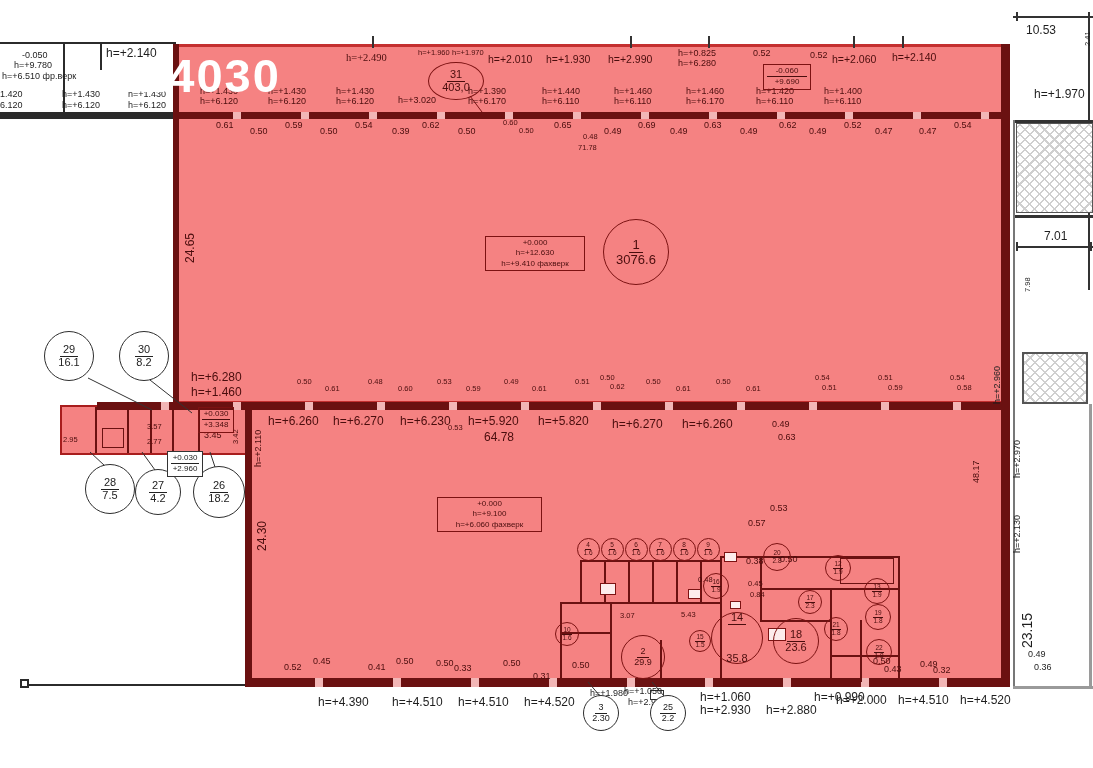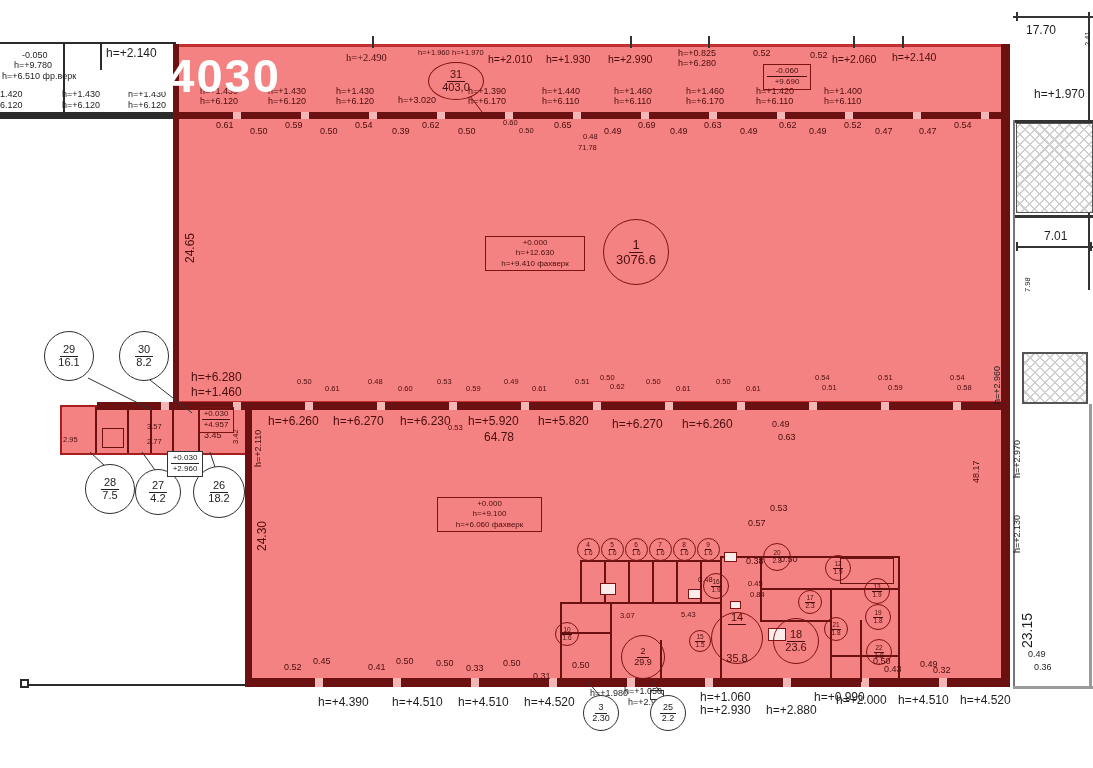--- a/index.html
+++ b/index.html
@@ -191,21 +191,21 @@
       <div class="lbl sm" style="left: 740px; top: 127px;">0.49</div>
       <div class="lbl sm" style="left: 779px; top: 121px;">0.62</div>
       <div class="lbl sm" style="left: 809px; top: 127px;">0.49</div>
       <div class="lbl sm" style="left: 844px; top: 121px;">0.52</div>
       <div class="lbl sm" style="left: 875px; top: 127px;">0.47</div>
       <div class="lbl sm" style="left: 919px; top: 127px;">0.47</div>
       <div class="lbl sm" style="left: 954px; top: 121px;">0.54</div>
       <div class="lbl xs" style="left: 583px; top: 133px;">0.48</div>
       <div class="lbl xs" style="left: 578px; top: 144px;">71.78</div>
       <div class="lbl md rot" style="left: 184px; top: 263px;">24.65</div>
-      <div class="lbl md k" style="left: 1026px; top: 24px;">17.70</div>
+      <div class="lbl md k" style="left: 1026px; top: 24px;">10.53</div>
       <div class="lbl xs k rot" style="left: 1084px; top: 46px;">2.41</div>
       <div class="lbl md k" style="left: 1034px; top: 88px;">h=+1.970</div>
       <div class="lbl md k" style="left: 1044px; top: 230px;">7.01</div>
       <div class="lbl xs k rot" style="left: 1024px; top: 292px;">7.98</div>
       <div class="lbl sm k rot" style="left: 993px; top: 404px;">h=+2.960</div>
       <div class="lbl sm rot" style="left: 972px; top: 483px;">48.17</div>
       <div class="lbl sm k rot" style="left: 1013px; top: 478px;">h=+2.970</div>
       <div class="lbl sm k rot" style="left: 1013px; top: 553px;">h=+2.130</div>
       <div class="lbl lg k rot" style="left: 1020px; top: 648px;">23.15</div>
       <div class="lbl sm k" style="left: 1028px; top: 650px;">0.49</div>
@@ -258,21 +258,21 @@
       <div class="lbl xs" style="left: 698px; top: 576px;">0.48</div>
       <div class="lbl xs" style="left: 748px; top: 580px;">0.45</div>
       <div class="lbl xs" style="left: 750px; top: 591px;">0.84</div>
       <div class="lbl xs" style="left: 620px; top: 612px;">3.07</div>
       <div class="lbl xs" style="left: 681px; top: 611px;">5.43</div>
       <div class="lbl sm" style="left: 284px; top: 663px;">0.52</div>
       <div class="lbl sm" style="left: 313px; top: 657px;">0.45</div>
       <div class="lbl sm" style="left: 368px; top: 663px;">0.41</div>
       <div class="lbl sm" style="left: 396px; top: 657px;">0.50</div>
       <div class="lbl sm" style="left: 436px; top: 659px;">0.50</div>
-      <div class="lbl sm" style="left: 466px; top: 664px;">0.33</div>
+      <div class="lbl sm" style="left: 454px; top: 664px;">0.33</div>
       <div class="lbl sm" style="left: 503px; top: 659px;">0.50</div>
       <div class="lbl sm" style="left: 533px; top: 672px;">0.31</div>
       <div class="lbl sm" style="left: 572px; top: 661px;">0.50</div>
       <div class="lbl sm" style="left: 873px; top: 657px;">0.50</div>
       <div class="lbl sm" style="left: 884px; top: 665px;">0.43</div>
       <div class="lbl sm" style="left: 920px; top: 660px;">0.49</div>
       <div class="lbl sm" style="left: 933px; top: 666px;">0.32</div>
       <div class="lbl md k" style="left: 318px; top: 696px;">h=+4.390</div>
       <div class="lbl md k" style="left: 392px; top: 696px;">h=+4.510</div>
       <div class="lbl md k" style="left: 458px; top: 696px;">h=+4.510</div>
@@ -412,21 +412,21 @@
         <div>+0.000</div>
         <div>h=+9.100</div>
         <div>h=+6.060 фахверк</div>
       </div>
       <div class="tagbox divided" style="left: 763px; top: 64px; min-width: 48px;">
         <div>-0.060</div>
         <div>+9.690</div>
       </div>
       <div class="tagbox divided" style="left: 198px; top: 407px; min-width: 36px;">
         <div>+0.030</div>
-        <div>+4.957</div>
+        <div>+3.348</div>
       </div>
       <div class="tagbox k divided" style="left: 167px; top: 451px; min-width: 36px;">
         <div>+0.030</div>
         <div>+2.960</div>
       </div>
     </div>
 
   <div id="watermark">224030</div>
 </div>
 

